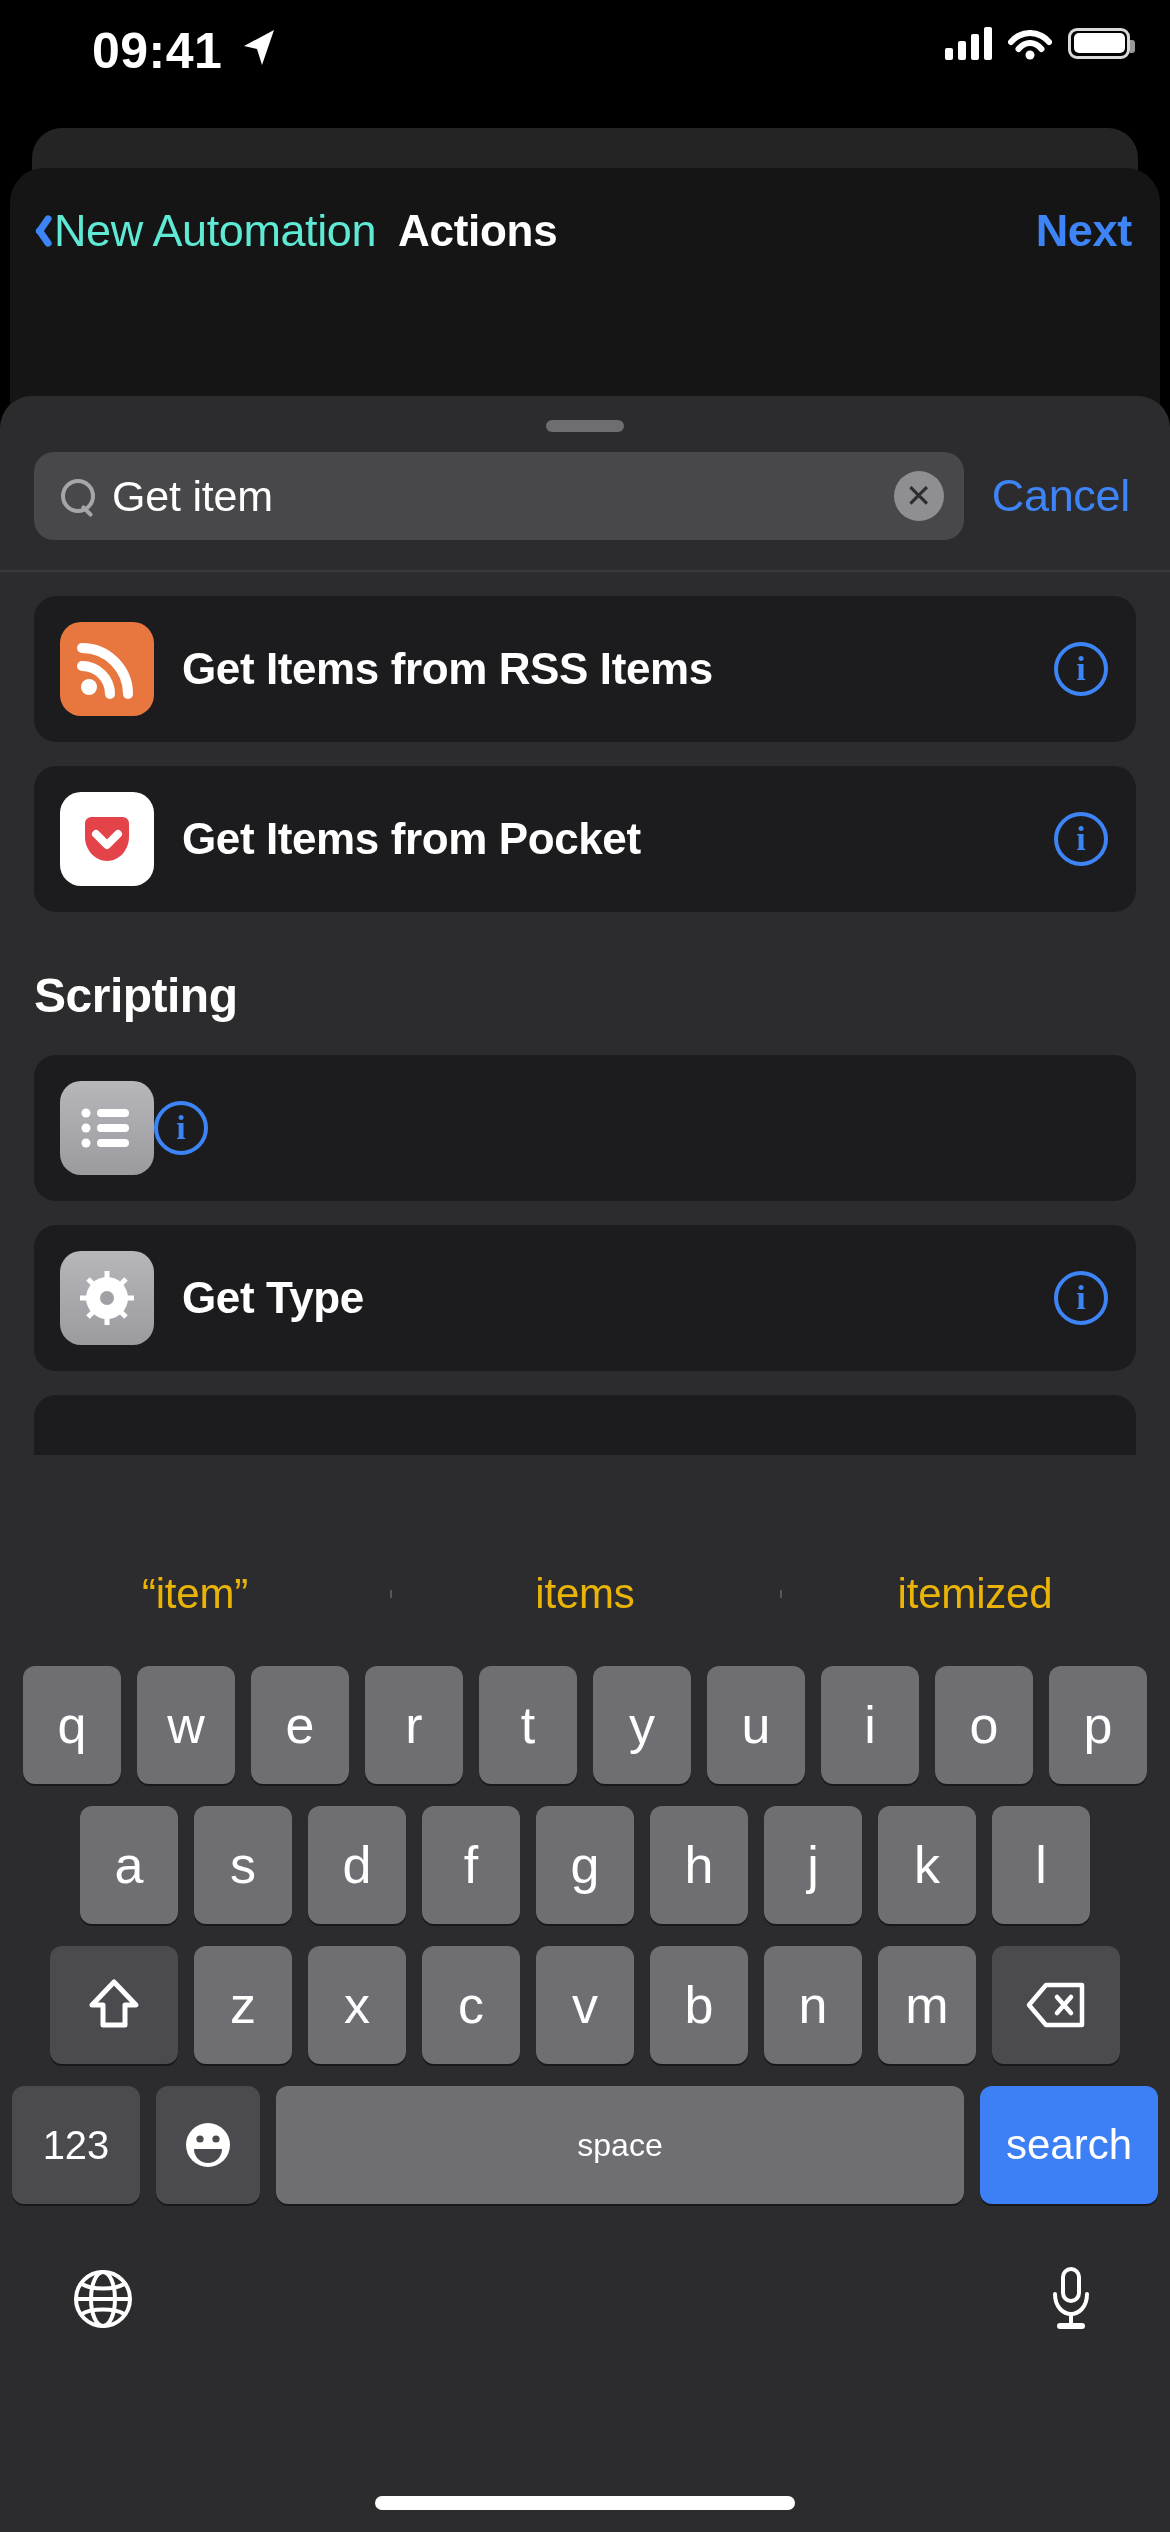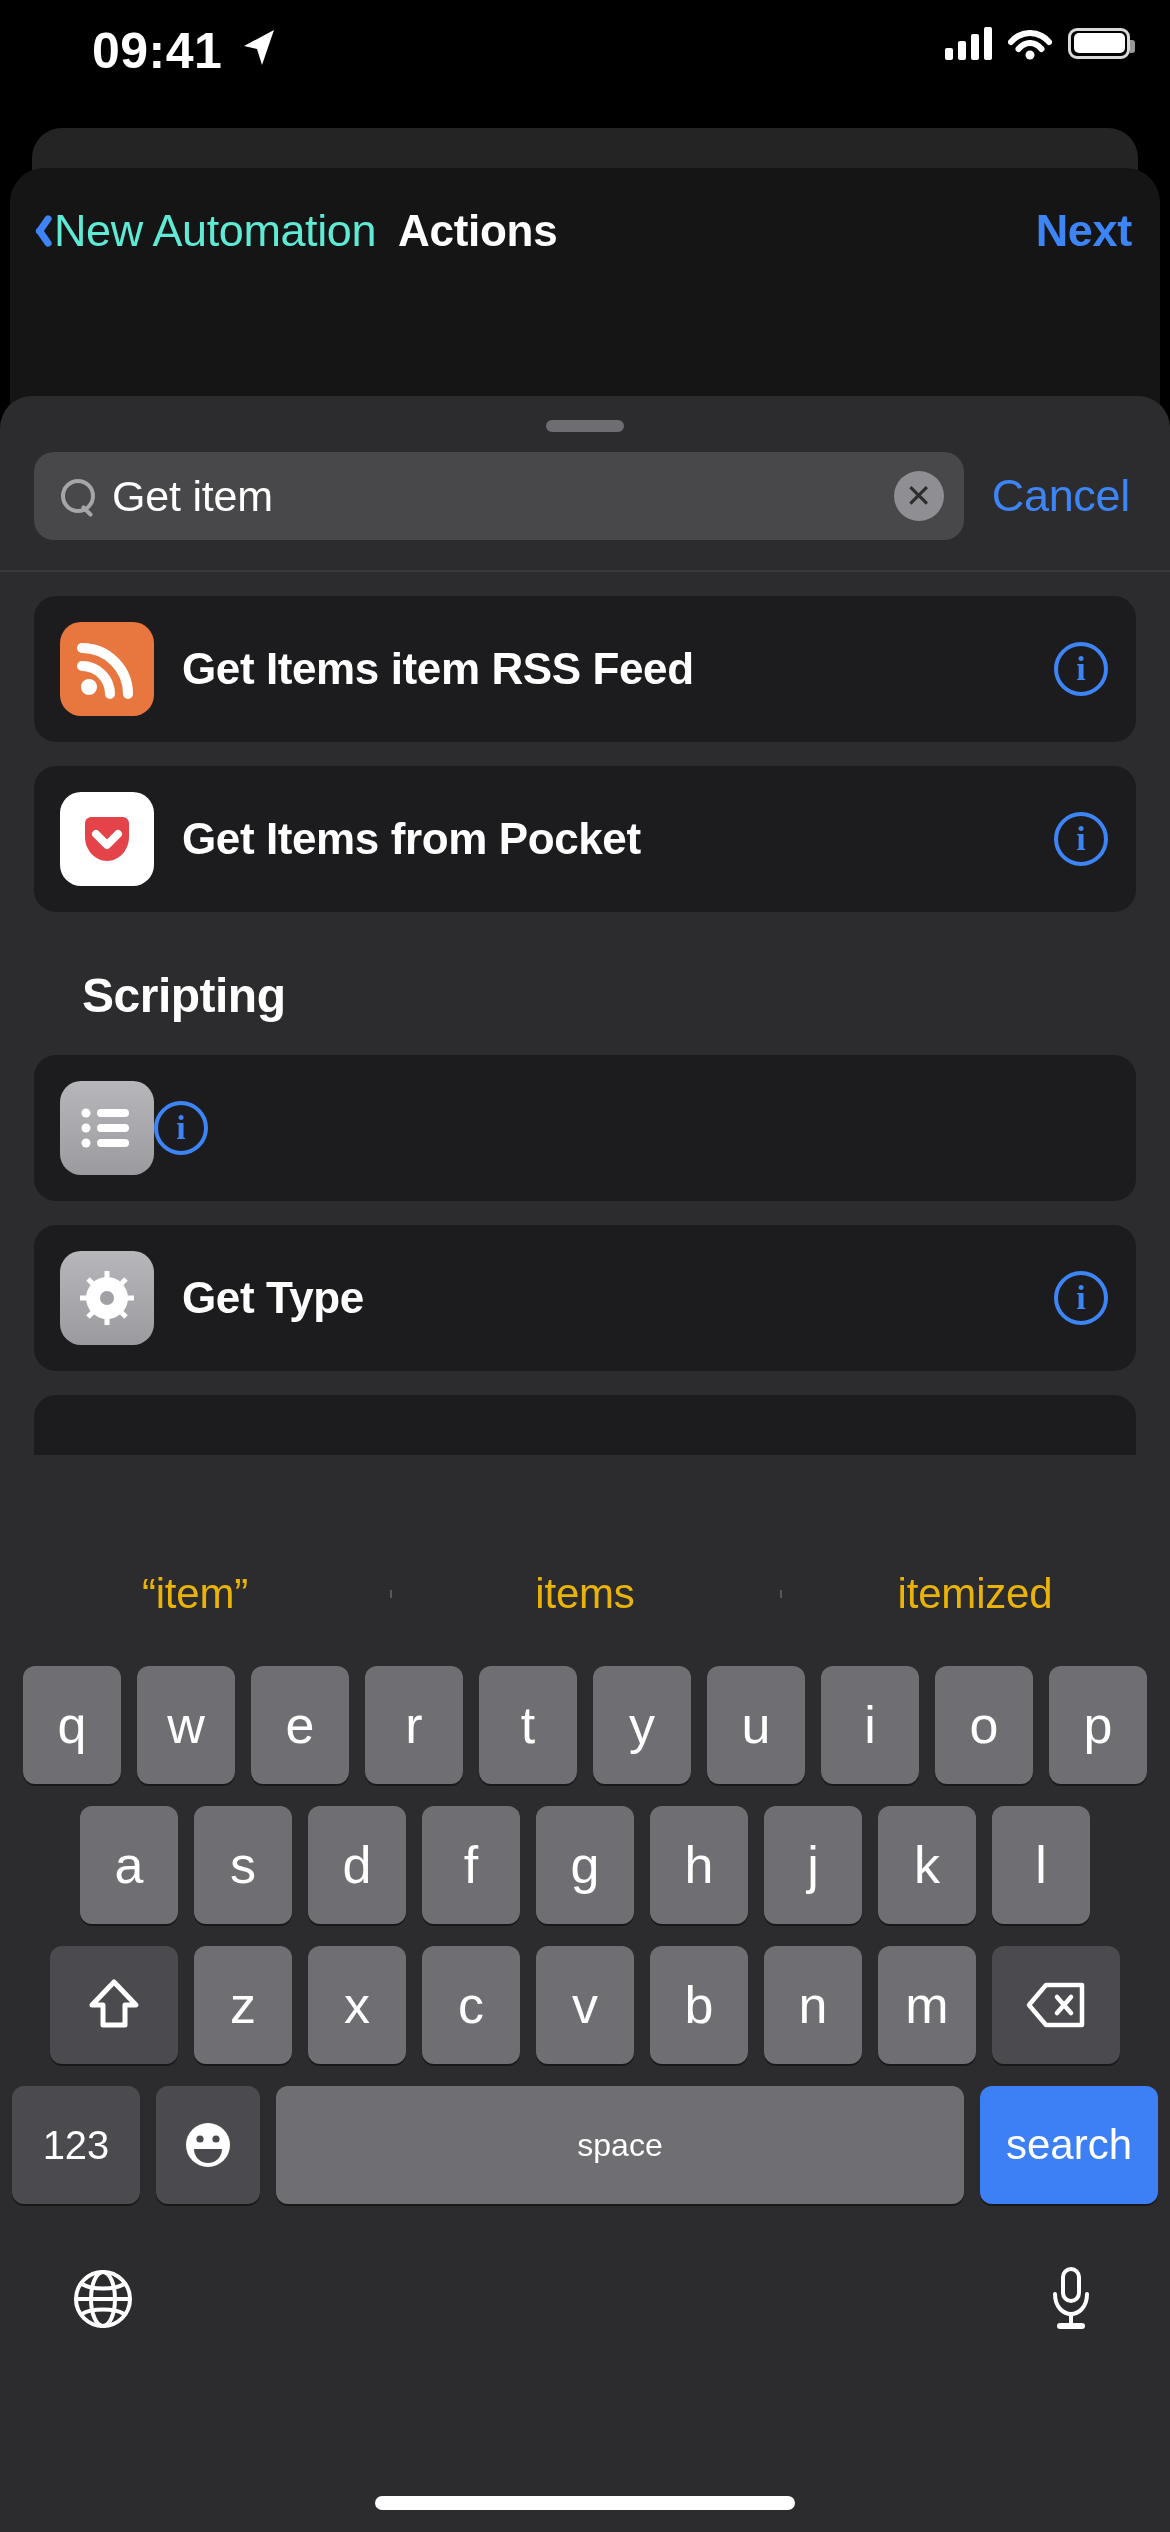--- a/index.html
+++ b/index.html
@@ -212,40 +212,40 @@
     <div class="results">
 
       <div class="result-row">
         <div class="row-icon ic-rss">
           <svg viewBox="0 0 62 62">
             <circle cx="13" cy="49" r="8" fill="#fff"></circle>
             <path d="M6 28 A28 28 0 0 1 34 56" stroke="#fff" stroke-width="10" fill="none" stroke-linecap="round"></path>
             <path d="M6 10 A46 46 0 0 1 52 56" stroke="#fff" stroke-width="10" fill="none" stroke-linecap="round"></path>
           </svg>
         </div>
-        <div class="row-label">Get Items item RSS Feed</div>
+        <div class="row-label">Get Items from RSS Items</div>
         <div class="info-btn">
             <span>i</span>
           </div>
       </div>
 
       <div class="result-row">
         <div class="row-icon ic-pocket">
           <svg viewBox="0 0 62 62" width="62" height="62">
             <path d="M9 16 C9 11 12 9 16 9 L46 9 C50 9 53 11 53 16 L53 29 C53 42 43 53 31 53 C19 53 9 42 9 29 Z" fill="#e4434a"></path>
             <path d="M20 26 L31 37 L42 26" stroke="#fff" stroke-width="8" fill="none" stroke-linecap="round" stroke-linejoin="round"></path>
           </svg>
         </div>
         <div class="row-label">Get Items from Pocket</div>
         <div class="info-btn">
             <span>i</span>
           </div>
       </div>
 
-      <div class="section-head" style="padding-left:0;margin-left:48px;">Scripting</div>
+      <div class="section-head" style="padding-left:0;">Scripting</div>
 
       <div class="result-row">
         <div class="row-icon ic-gray">
           <svg viewBox="0 0 58 58">
             <circle cx="8" cy="14" r="4.5" fill="#fff"></circle>
             <circle cx="8" cy="29" r="4.5" fill="#fff"></circle>
             <circle cx="8" cy="44" r="4.5" fill="#fff"></circle>
             <rect x="19" y="10" width="32" height="8" rx="4" fill="#fff"></rect>
             <rect x="19" y="25" width="32" height="8" rx="4" fill="#fff"></rect>
             <rect x="19" y="40" width="32" height="8" rx="4" fill="#fff"></rect>

